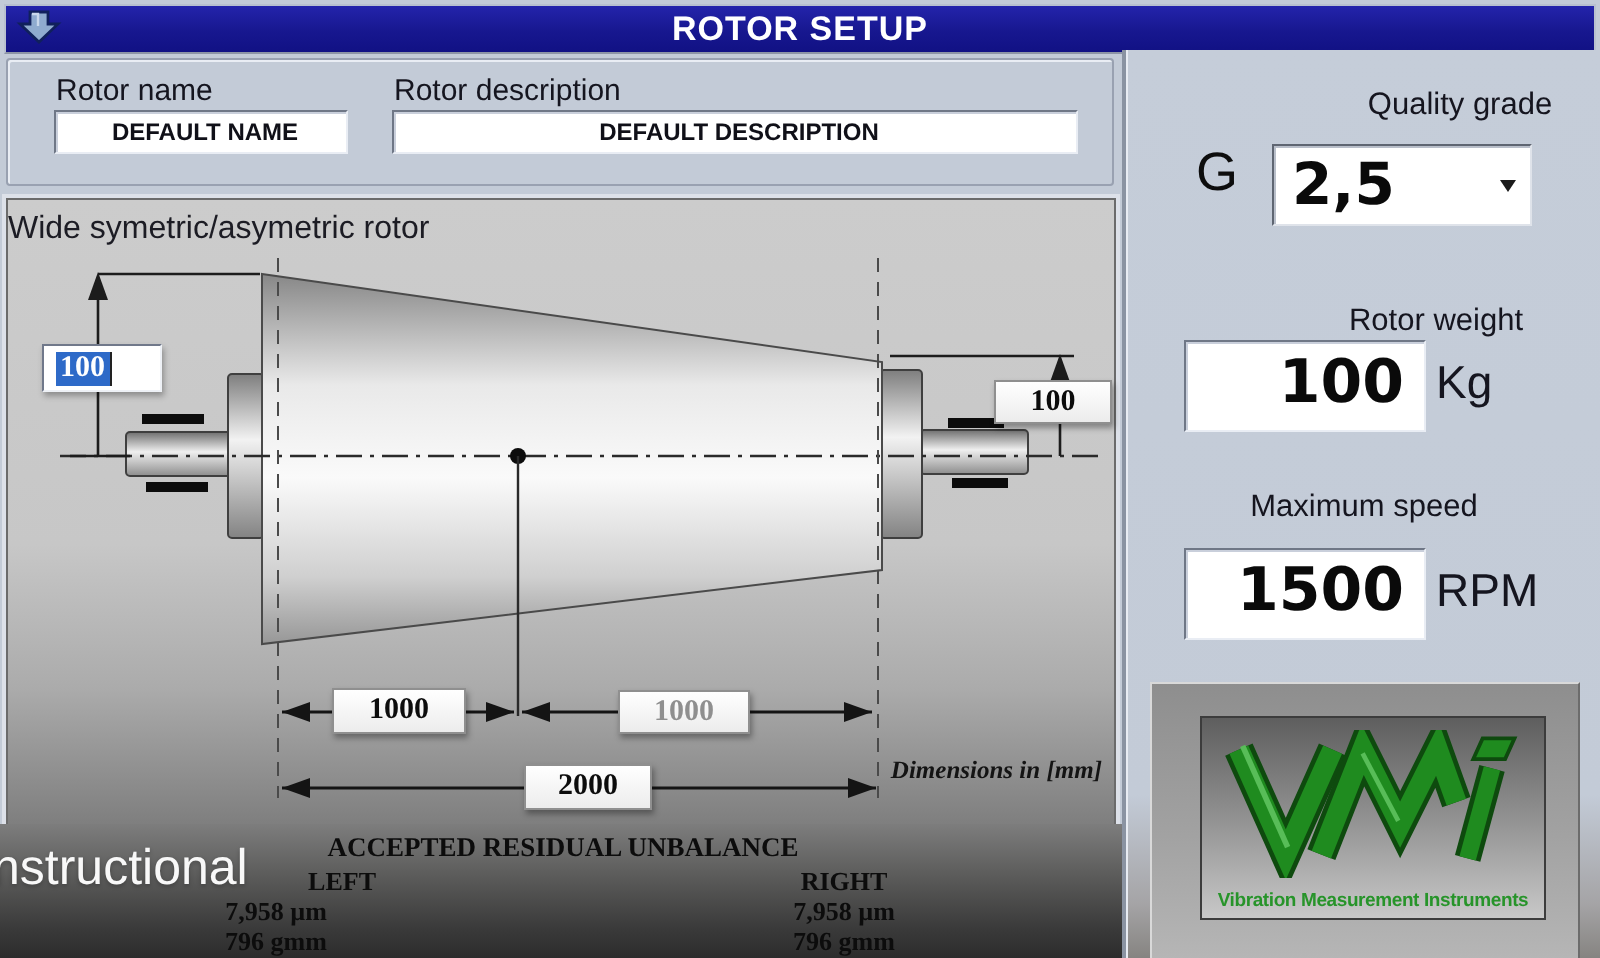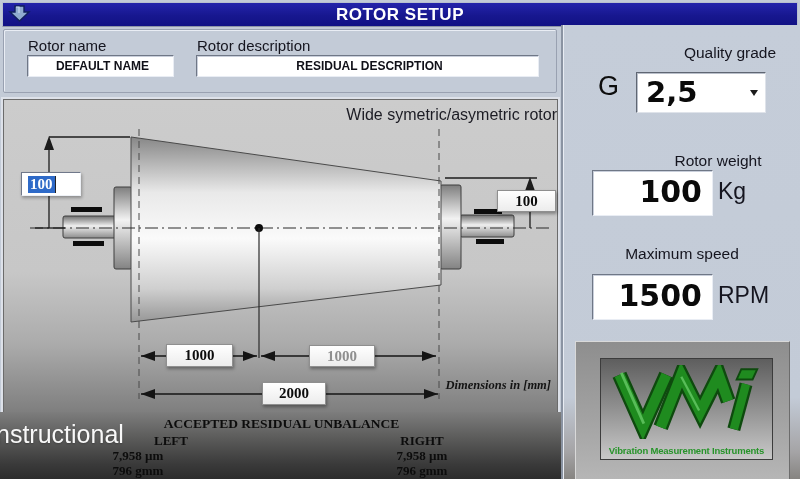--- a/index.html
+++ b/index.html
@@ -39,21 +39,21 @@
     line-height:20px;padding-left:4px;white-space:nowrap;overflow:hidden;
   }
   
   .diagram{
     left:3px;top:99px;width:553px;height:313px;
     background:linear-gradient(180deg,#cccccc 0%,#c7c7c7 55%,#ababab 78%,#7e7e7e 100%);
     border:1px solid #6b6b6b;
     box-shadow:0 0 0 2px #dde1e9;
   }
   .diagram-title{
-    left:0;top:6px;width:553px;text-align:right;
+    left:0;top:6px;width:553px;text-align:left;
     font-size:16px;color:#1c1c24;
   }
   .dimbox{
     background:linear-gradient(180deg,#ffffff,#ececec);
     border:1px solid #8f8f8f;
     box-shadow:1px 2px 3px rgba(0,0,0,.35);
     font-family:"Liberation Serif",serif;font-weight:bold;font-size:15px;
     color:#0c0c0c;text-align:center;
   }
   .dimbox.muted{color:#8f8f8f;}
@@ -134,21 +134,21 @@
 </div>
 <svg class="abs win-icon" viewBox="0 0 24 19">
   <path d="M7 2 L16 2 L16 8 L21 8 L11.5 17 L2 8 L7 8 Z" fill="#8fabcf" stroke="#10205c" stroke-width="1.4"></path>
   <path d="M8 3 L11 3 L11 9" stroke="#c9d8ec" stroke-width="1.2" fill="none"></path>
 </svg>
 
 <div class="abs form-frame"></div>
 <div class="abs lbl" style="left:28px;top:37px;">Rotor name</div>
 <div class="abs sunken field" style="left:27px;top:55px;width:141px;height:20px;">DEFAULT NAME</div>
 <div class="abs lbl" style="left:197px;top:37px;">Rotor description</div>
-<div class="abs sunken field" style="left:196px;top:55px;width:337px;height:20px;">RESIDUAL DESCRIPTION</div>
+<div class="abs sunken field" style="left:196px;top:55px;width:337px;height:20px;">DEFAULT DESCRIPTION</div>
 
 <div class="abs diagram">
   <div class="abs diagram-title">Wide symetric/asymetric rotor</div>
 
   <svg class="abs" style="left:0;top:0;" width="551" height="311" viewBox="0 0 551 311">
     <defs>
       <linearGradient id="rotorG" x1="0" y1="0" x2="0" y2="1">
         <stop offset="0" stop-color="#878787"></stop>
           <stop offset=".3" stop-color="#e9e9e9"></stop>
         <stop offset=".55" stop-color="#fafafa"></stop>

